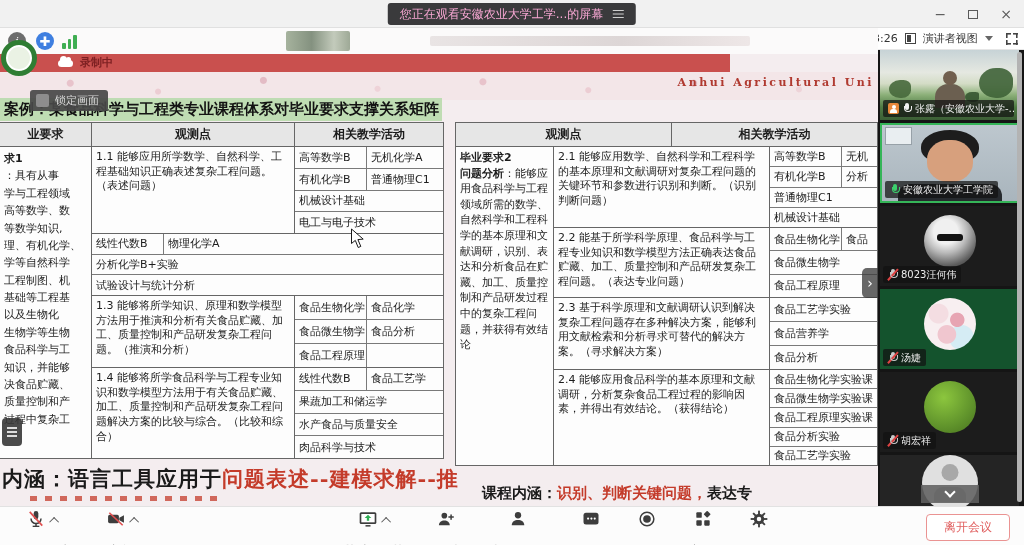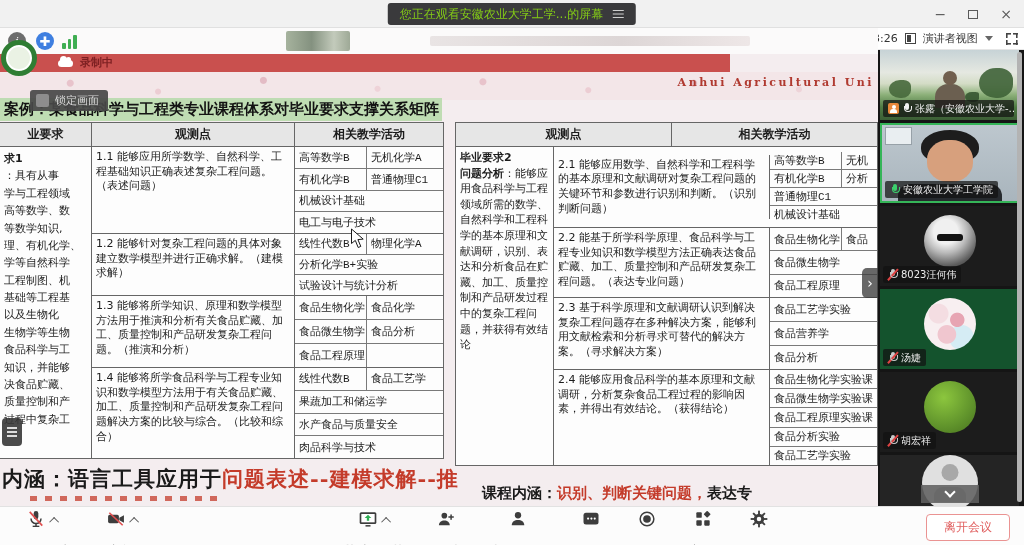--- a/index.html
+++ b/index.html
@@ -3,21 +3,21 @@
 <meta charset="utf-8">
 <style>
   * { margin:0; padding:0; box-sizing:border-box; }
   html,body { width:1024px; height:545px; overflow:hidden; }
   body { font-family:"DejaVu Sans","Liberation Sans",sans-serif; background:#e9e9e9; }
   #app { position:relative; width:1024px; height:545px; background:#f2f2f2; overflow:hidden; }
 
   
   #titlebar { position:absolute; left:0; top:0; width:1024px; height:28px; background:#f1f1f1; border-bottom:1px solid #e0e0e0; }
   .banner { position:absolute; left:50%; top:3px; transform:translateX(-50%); height:22px; line-height:22px;
-            background:#3a3a3c; color:#84cc16; font-size:12px; border-radius:3px; padding:0 12px; display:flex; align-items:center; gap:10px; white-space:nowrap; }
+            background:#3a3a3c; color:#f9a8d4; font-size:12px; border-radius:3px; padding:0 12px; display:flex; align-items:center; gap:10px; white-space:nowrap; }
   .burger { position:relative; width:11px; height:1.5px; background:#cfcfcf; box-shadow:0 3.5px 0 #cfcfcf, 0 7px 0 #cfcfcf; margin-top:-7px; }
   .winctl { position:absolute; right:6px; top:0; height:28px; display:flex; align-items:center; gap:22px; color:#5a5a5a; font-size:14px; padding-right:6px;}
   .maxbox { display:inline-block; width:10px; height:9px; border:1.3px solid #5a5a5a; }
 
   
   #viewbar { position:absolute; left:858px; top:28px; width:166px; height:22px; background:#ffffff; border-bottom:1px solid #e6e6e6;
              display:flex; align-items:center; gap:7px; font-size:11px; color:#333; padding:0 6px 0 8px; }
   .layout-ic { position:relative; width:11px; height:11px; border:1px solid #444; }
   .layout-ic::before { content:""; position:absolute; left:1px; top:1px; width:4px; height:7px; background:#444; }
   .caret-down { width:0; height:0; border-left:4px solid transparent; border-right:4px solid transparent; border-top:5px solid #666; }
@@ -86,21 +86,21 @@
   .rt .col-req { width:103px; line-height:1.42; }
   .col-req .bold { font-weight:bold; }
   .rows { display:flex; flex-direction:column; flex:1; }
   .trow { display:flex; border-top:1px solid #666; }
   .trow:first-child { border-top:none; }
   .obs { padding:3px 4px; border-right:1px solid #666; line-height:1.34; overflow:hidden; }
   .lt .obs { width:203px; } .rt .obs { width:216px; }
   .courses { flex:1; display:flex; flex-direction:column; }
   .crow { flex:1; display:flex; border-top:1px solid #7a7a7a; }
   .crow:first-child { border-top:none; }
-  .ccell { flex:1; padding:1px 4px; display:flex; align-items:center; white-space:nowrap; overflow:hidden;font-family:Liberation Mono, monospace; }
+  .ccell { flex:1; padding:1px 4px; display:flex; align-items:center; white-space:nowrap; overflow:hidden; }
   .ccell.half { flex:0 0 72px; border-right:1px solid #7a7a7a; }
 
   
   .annot-left { position:absolute; left:2px; top:437px; font-family:"DejaVu Serif","Liberation Serif",serif; font-size:21px;
                 font-weight:600; letter-spacing:1px; white-space:nowrap; color:#1a1a1a; }
   .annot-left .red { color:#c43b2a; }
   .annot-sliver { position:absolute; left:30px; top:468px; width:190px; height:5px;
                   background:repeating-linear-gradient(90deg, rgba(196,59,42,.75) 0 7px, transparent 7px 15px); }
   .annot-right { position:absolute; left:482px; top:456px; font-family:Liberation Serif, serif; font-size:15px;
                  font-weight:600; white-space:nowrap; color:#1a1a1a; }
@@ -261,21 +261,20 @@
                   </div>
                   <div class="crow">
                     <div class="ccell">机械设计基础</div>
                   </div>
                   <div class="crow">
                     <div class="ccell">电工与电子技术</div>
                   </div>
                 </div>
               </div>
               <div class="trow" style="min-height: 62px;">
-                <div class="obs">1.2 能够针对复杂工程问题的具体对象建立数学模型并进行正确求解。（建模求解）</div>
                 <div class="courses">
                   <div class="crow">
                     <div class="ccell half">线性代数B</div>
                     <div class="ccell">物理化学A</div>
                   </div>
                   <div class="crow">
                     <div class="ccell">分析化学B+实验</div>
                   </div>
                   <div class="crow">
                     <div class="ccell">试验设计与统计分析</div>
@@ -323,21 +322,21 @@
       </div>
     <div id="rt-mount">
         <div class="tbl rt">
           <div class="thead">
             <div class="hc hc2">观测点</div>
             <div class="hc hc3">相关教学活动</div>
           </div>
           <div class="tbody">
             <div class="col-req"><div class="bold">毕业要求2</div><span class="bold">问题分析</span>：能够应用食品科学与工程领域所需的数学、自然科学和工程科学的基本原理和文献调研，识别、表达和分析食品在贮藏、加工、质量控制和产品研发过程中的复杂工程问题，并获得有效结论</div>
             <div class="rows">
-              <div class="trow" style="min-height: 80px; align-items: center;">
+              <div class="trow" style="min-height: 80px;">
                 <div class="obs">2.1 能够应用数学、自然科学和工程科学的基本原理和文献调研对复杂工程问题的关键环节和参数进行识别和判断。（识别判断问题）</div>
                 <div class="courses">
                   <div class="crow">
                     <div class="ccell half">高等数学B</div>
                     <div class="ccell">无机</div>
                   </div>
                   <div class="crow">
                     <div class="ccell half">有机化学B</div>
                     <div class="ccell">分析</div>
                   </div>

